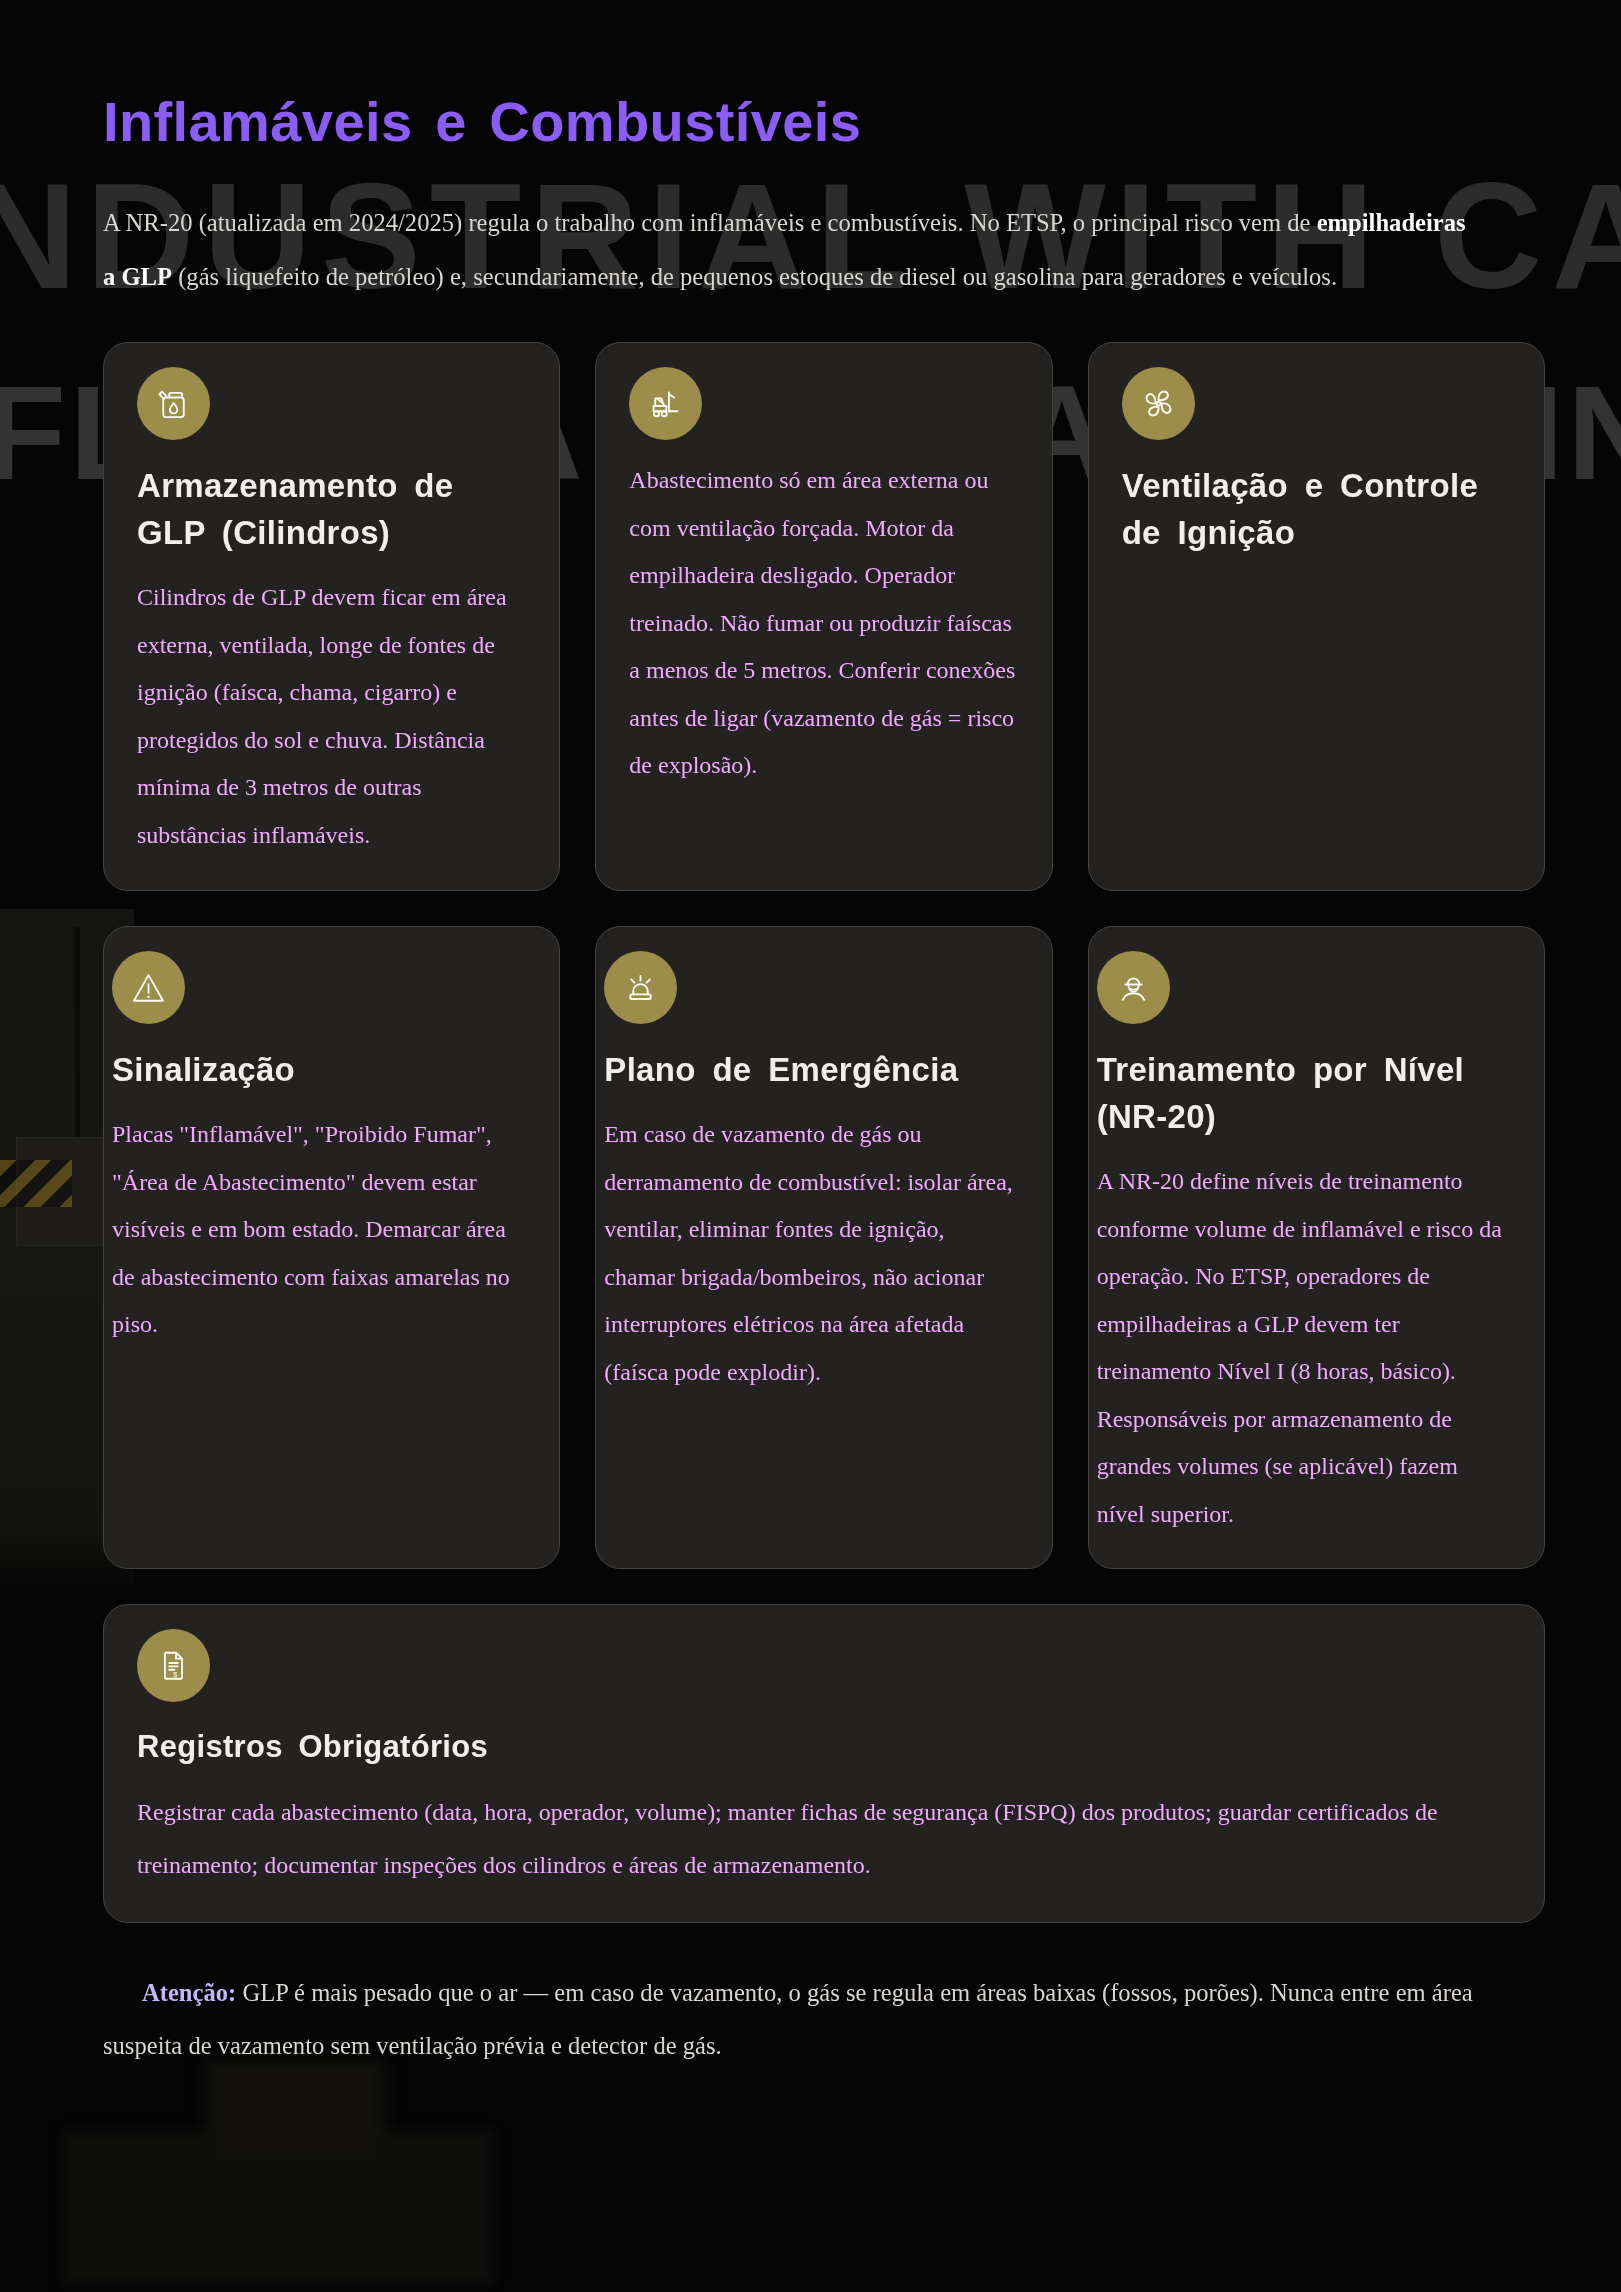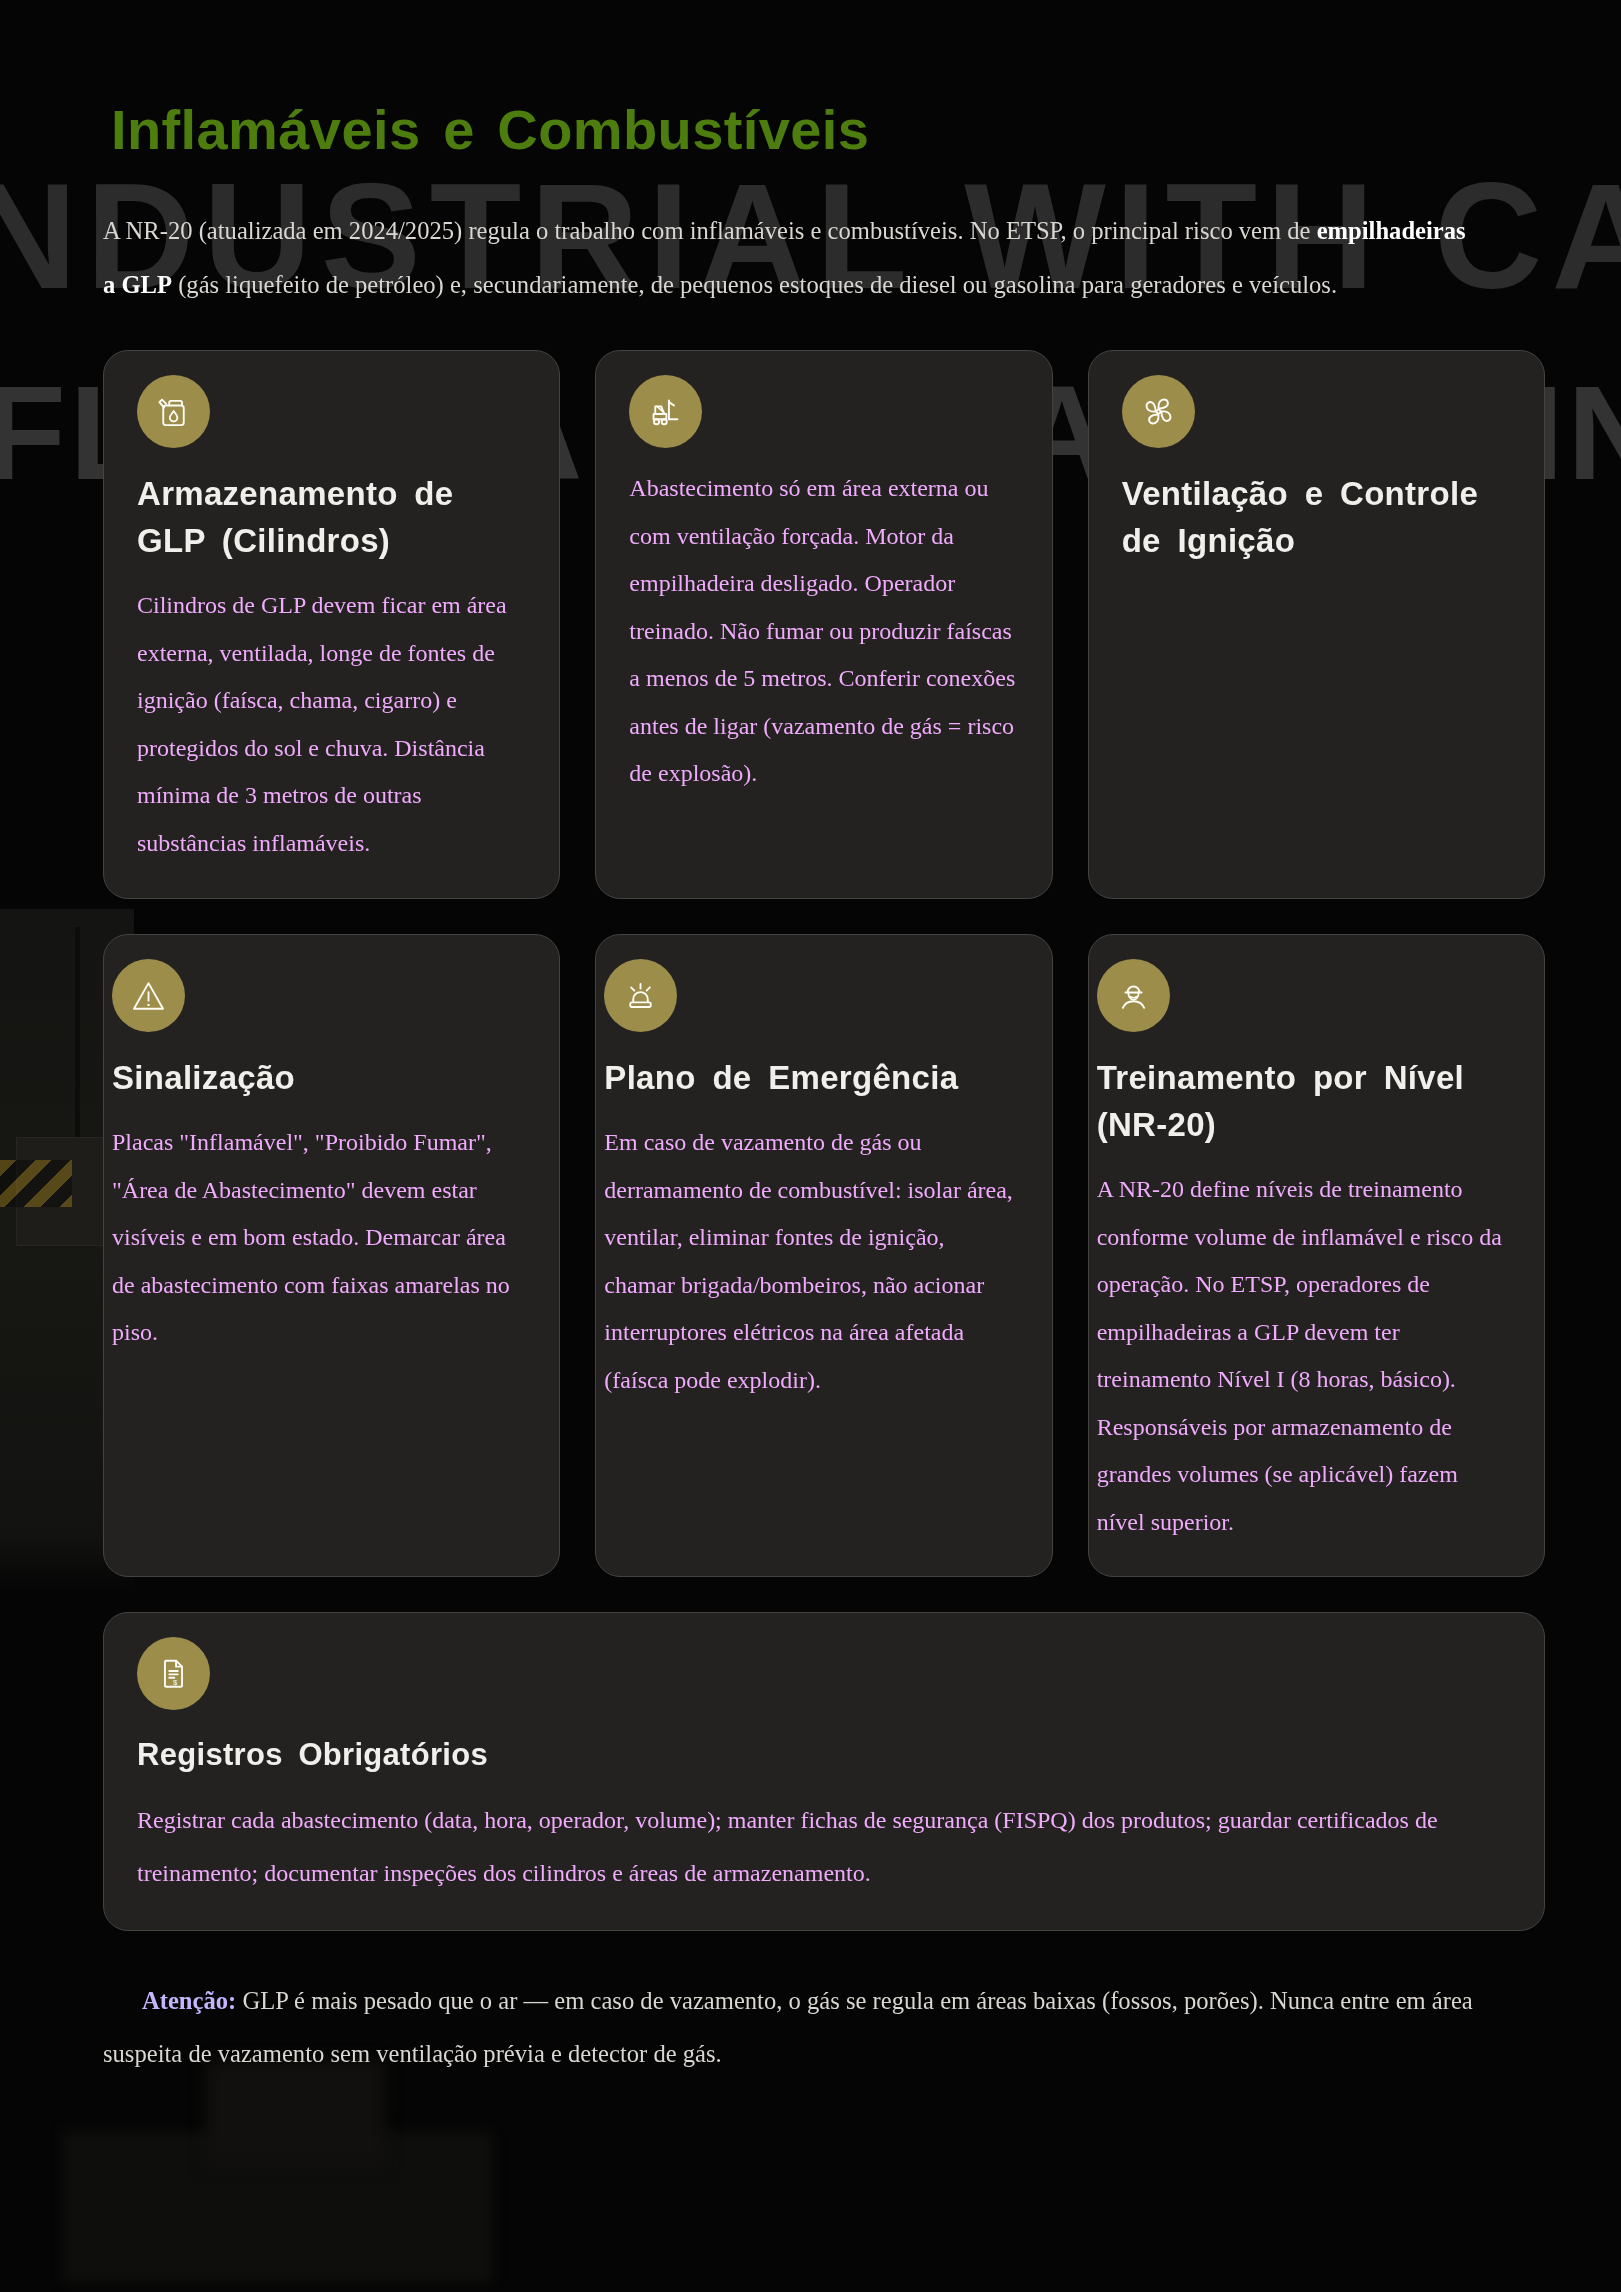--- a/index.html
+++ b/index.html
@@ -34,21 +34,21 @@
     background: repeating-linear-gradient(135deg, rgba(190,150,25,.8) 0 11.6px, rgba(5,5,4,.95) 11.6px 25px);
     opacity: .45;
   }
   .bg-blob-a { position: absolute; left: 63px; top: 2131px; width: 430px; height: 152px; background: #0e0e0c; filter: blur(5.4px); }
   .bg-blob-b { position: absolute; left: 206px; top: 2060px; width: 179px; height: 107px; background: #11100e; filter: blur(7.2px); }
 
   
   .content { position: relative; padding: 82px 77px 0 103px; }
 
   h1.page-title {
-    margin: 8px; color: #4d7c0f;
+    margin: 0; color: #8b5cf6;
     font-size: 56px; line-height: 1.43; font-weight: 700;
     letter-spacing: 0.4px; word-spacing: .12em;
   }
   .intro {
     margin: 34px 0 0 0; max-width: 1370px;
     color: #dad6d1; font-size: 24.6px; line-height: 2.18;
     font-family: "Liberation Serif", serif;
   }
   .intro strong { color: #ffffff; font-weight: 700; }
 

